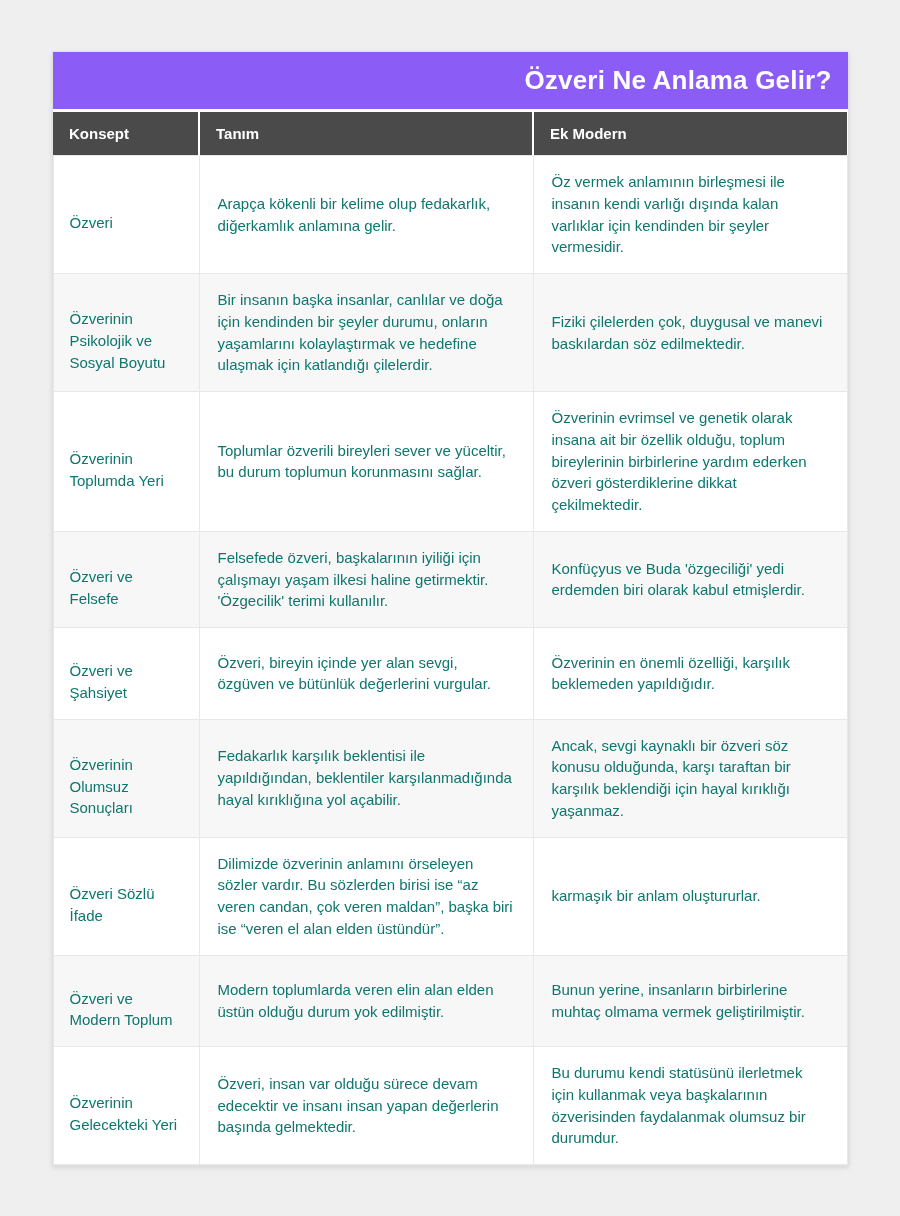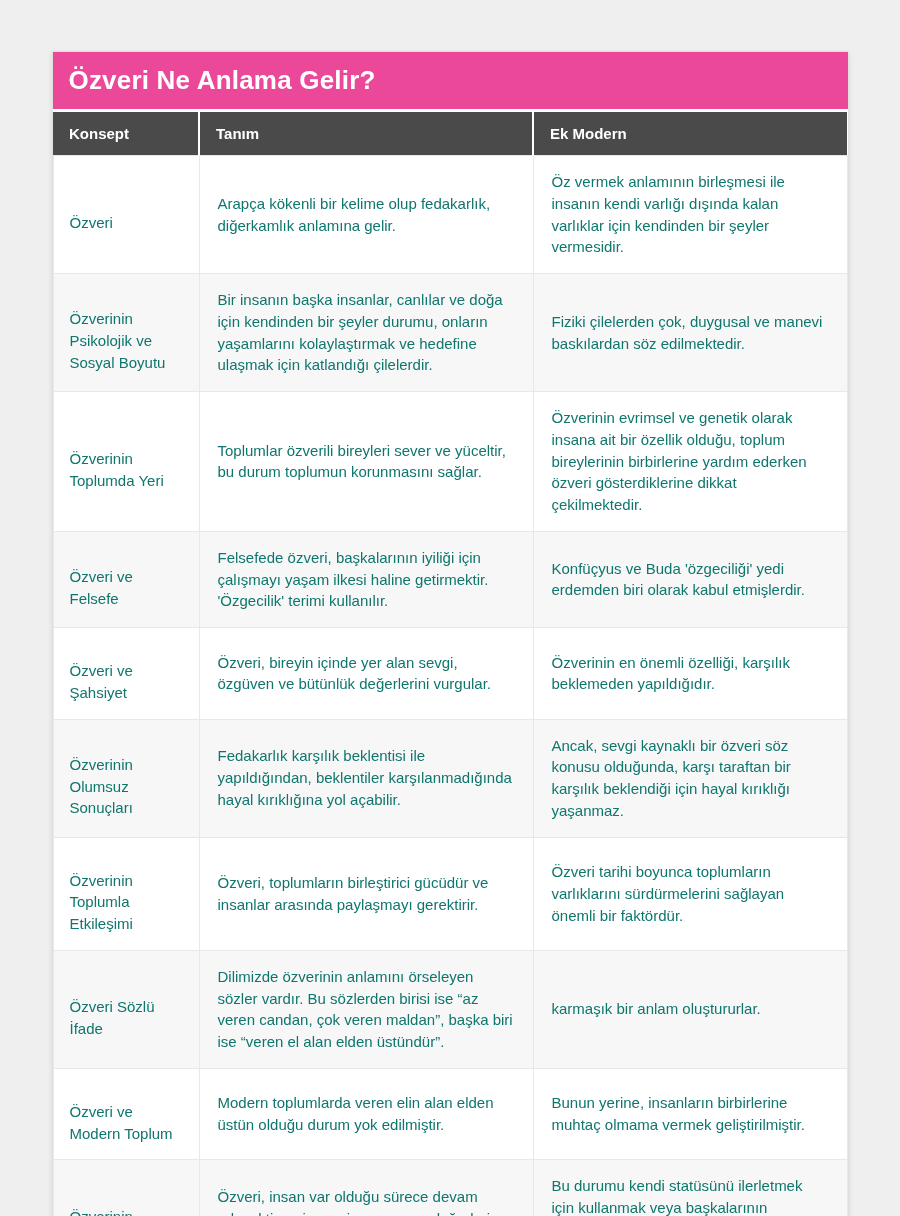--- a/index.html
+++ b/index.html
@@ -12,27 +12,28 @@
     min-height: 1216px;
   }
   .card {
     width: 797px;
     margin: 51px auto 0 auto;
     background: #ffffff;
     border: 1px solid #e0e0e0;
     box-shadow: 0 2px 5px rgba(0,0,0,0.10);
   }
   .card-title {
-    background: #ec4899;
+    background: #8b5cf6;
     color: #ffffff;
     font-size: 26px;
     font-weight: bold;
     padding: 13px 16px;
     border-bottom: 3px solid #ffffff;
     letter-spacing: 0.2px;
+    text-align: right;
   }
   table {
     width: 100%;
     border-collapse: collapse;
     table-layout: fixed;
   }
   col.c-konsept { width: 146px; }
   col.c-tanim   { width: 334px; }
   col.c-ekbilgi { width: auto; }
   thead th {
@@ -103,25 +104,20 @@
         <td class="konsept-cell">Özveri ve Şahsiyet</td>
         <td>Özveri, bireyin içinde yer alan sevgi, özgüven ve bütünlük değerlerini vurgular.</td>
         <td>Özverinin en önemli özelliği, karşılık beklemeden yapıldığıdır.</td>
       </tr>
       <tr>
         <td class="konsept-cell">Özverinin Olumsuz Sonuçları</td>
         <td>Fedakarlık karşılık beklentisi ile yapıldığından, beklentiler karşılanmadığında hayal kırıklığına yol açabilir.</td>
         <td>Ancak, sevgi kaynaklı bir özveri söz konusu olduğunda, karşı taraftan bir karşılık beklendiği için hayal kırıklığı yaşanmaz.</td>
       </tr>
       <tr>
-        <td class="konsept-cell">Özverinin Toplumla Etkileşimi</td>
-        <td>Özveri, toplumların birleştirici gücüdür ve insanlar arasında paylaşmayı gerektirir.</td>
-        <td>Özveri tarihi boyunca toplumların varlıklarını sürdürmelerini sağlayan önemli bir faktördür.</td>
-      </tr>
-      <tr>
         <td class="konsept-cell">Özveri Sözlü İfade</td>
         <td>Dilimizde özverinin anlamını örseleyen sözler vardır. Bu sözlerden birisi ise “az veren candan, çok veren maldan”, başka biri ise “veren el alan elden üstündür”.</td>
         <td>karmaşık bir anlam oluştururlar.</td>
       </tr>
       <tr>
         <td class="konsept-cell">Özveri ve Modern Toplum</td>
         <td>Modern toplumlarda veren elin alan elden üstün olduğu durum yok edilmiştir.</td>
         <td>Bunun yerine, insanların birbirlerine muhtaç olmama vermek geliştirilmiştir.</td>
       </tr>
       <tr>

